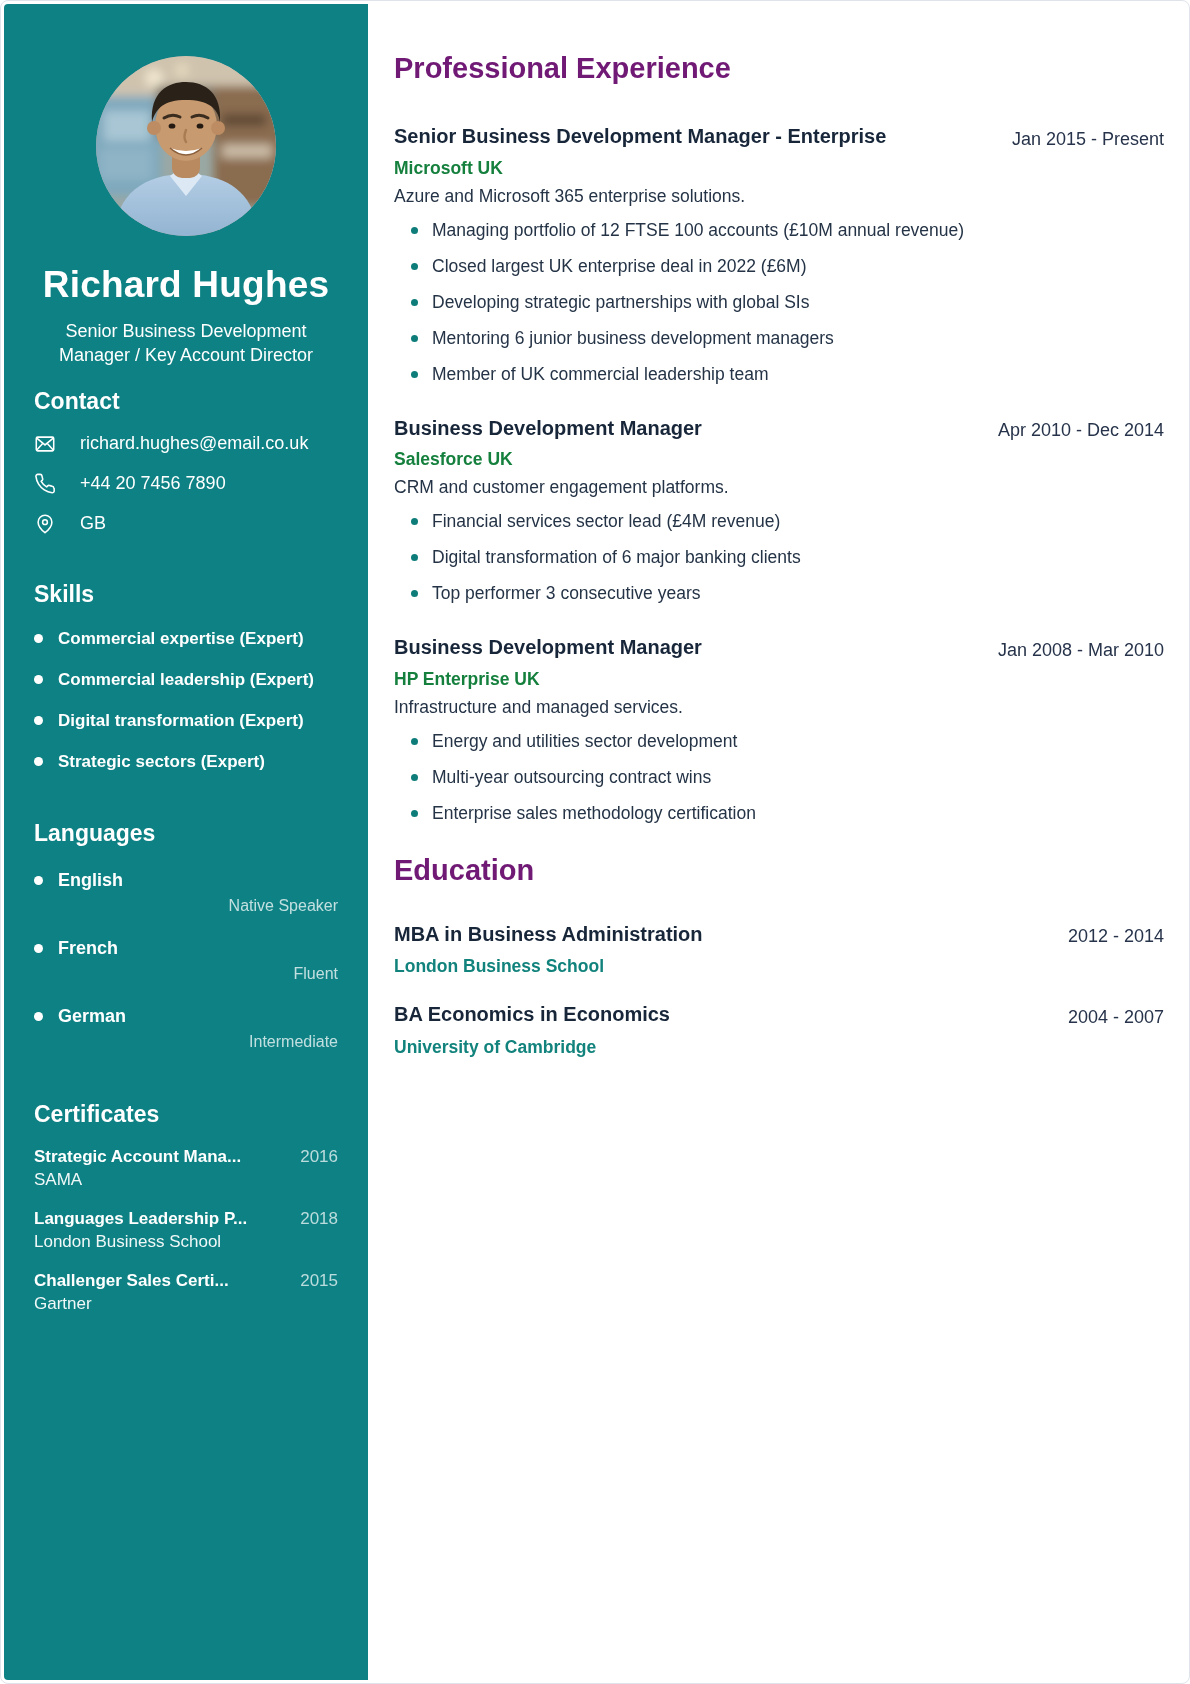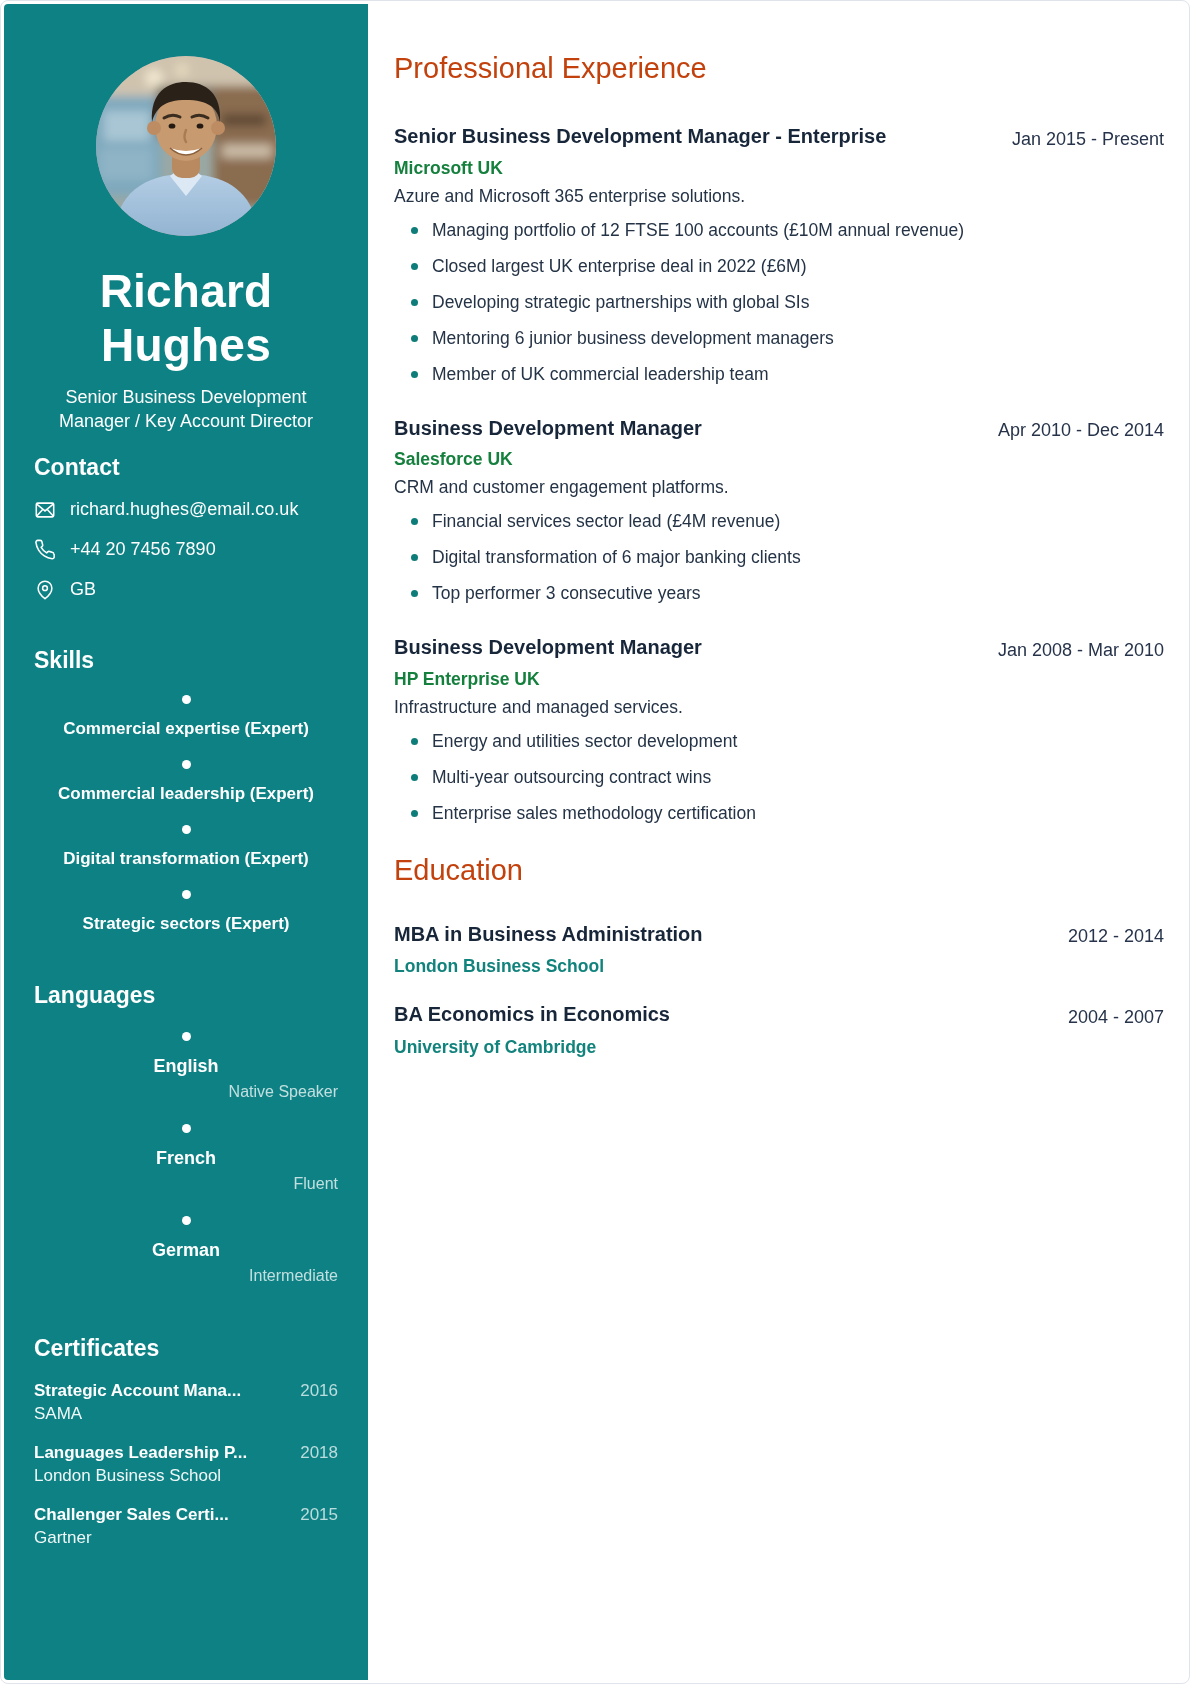--- a/index.html
+++ b/index.html
@@ -9,41 +9,41 @@
     border:1px solid #dfe3ea; border-radius:8px;
     padding:3px; display:flex; overflow:hidden;
   }
   
   .sidebar {
     flex:0 0 364px; width:364px; background:#0d8184; color:#ffffff;
     padding:52px 30px 30px; border-radius:4px 0 0 4px;
   }
   .avatar-wrap { width:180px; height:180px; margin:0 auto; border-radius:50%; overflow:hidden; background:#88a7ac; }
   .avatar-wrap svg { display:block; }
-  .name { margin-top:28px; text-align:center; font-size:46px; font-weight:700; letter-spacing:.2px; }
+  .name { margin-top:28px; text-align:center; font-size:37px; font-weight:700; letter-spacing:.2px; }
   .role { margin-top:13px; text-align:center; font-size:18px; font-weight:500; line-height:1.35; }
   .side-h { font-size:23px; font-weight:700; }
   .h-contact { margin-top:20px; }
   .h-skills { margin-top:46px; }
   .h-langs { margin-top:48px; }
   .h-certs { margin-top:50px; }
-  .c-row { display:flex; align-items:center; gap:14px; margin-top:18px; font-size:18px; }
+  .c-row { display:flex; align-items:center; gap:24px; margin-top:18px; font-size:18px; }
   .c-row svg { flex:0 0 22px; }
-  .s-row { display:flex; align-items:center; gap:15px; margin-top:21px; font-size:17px; font-weight:600;flex-direction:column; }
+  .s-row { display:flex; align-items:center; gap:15px; margin-top:21px; font-size:17px; font-weight:600; }
   .dot { width:9px; height:9px; border-radius:50%; background:#ffffff; flex:0 0 9px; }
   .lang { margin-top:23px; }
   .lang-level { margin-left:24px; margin-top:6px; font-size:16px; font-weight:400; color:rgba(255,255,255,.75);text-align:right; }
   .cert { margin-top:19px; }
   .cert-head { display:flex; justify-content:space-between; align-items:baseline; gap:26px; }
   .cert-name { font-size:17px; font-weight:700; white-space:nowrap; overflow:hidden; }
   .cert-year { font-size:17px; color:rgba(255,255,255,.72); flex-shrink:0; }
   .cert-issuer { margin-top:3px; font-size:17px; color:rgba(255,255,255,.94); }
   
   .main { flex:1; padding:48px 22px 0 26px; color:#1e2a3a; }
-  .section-h { font-size:29px; font-weight:400; color:#c2410c; margin:0 0 38px; }
+  .section-h { font-size:29px; font-weight:700; color:#701a75; margin:0 0 38px; }
   .edu-h { margin-top:18px; margin-bottom:34px; }
   .job { margin-bottom:30px; }
   .row-head { display:flex; justify-content:space-between; align-items:flex-end; }
   .job-title { font-size:20px; font-weight:700; color:#18263a; line-height:1.33; max-width:560px; }
   .job-dates { font-size:18px; color:#26334a; white-space:nowrap; padding-top:3px; }
   .company { margin-top:8px; font-size:17.5px; font-weight:600; color:#15803d; }
   .summary { margin-top:7px; font-size:17.5px; color:#243346; }
   .blist { margin-top:13px; }
   .b-row { display:flex; align-items:flex-start; gap:14px; padding-left:17px; margin-bottom:15px; font-size:17.5px; color:#243346; }
   .tdot { width:7px; height:7px; border-radius:50%; background:#0e7d7a; flex:0 0 7px; margin-top:7px; }

